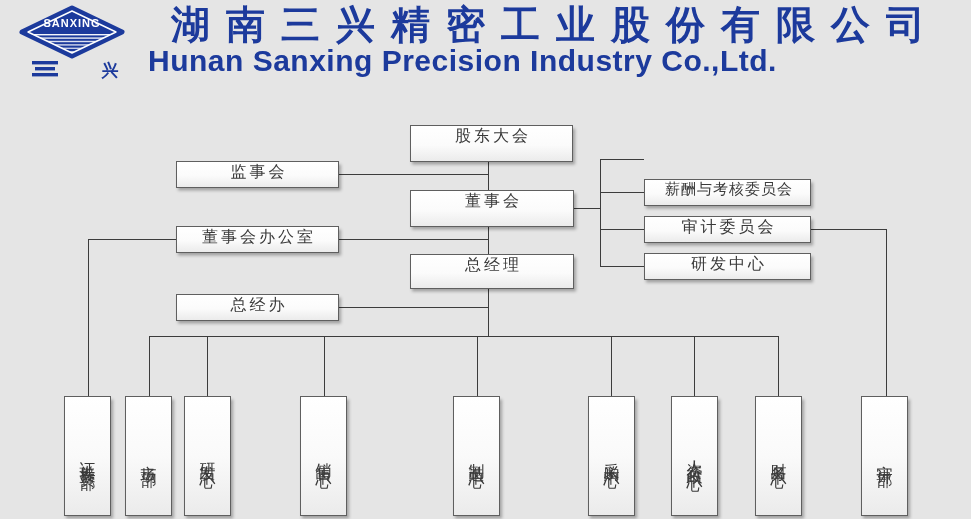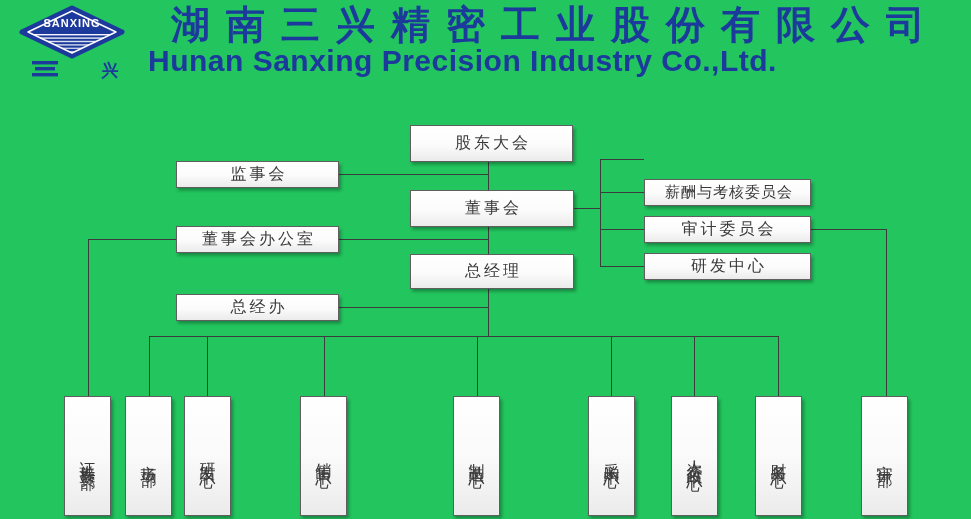--- a/index.html
+++ b/index.html
@@ -1,17 +1,17 @@
 <!DOCTYPE html>
 <html><head>
 <meta charset="utf-8">
 <style>
   html,body { margin:0; padding:0; background:#ffffff; }
   .stage {
-    position:relative; width:971px; height:519px; background:#22c55e;
+    position:relative; width:971px; height:519px; background:#e5e5e5;
     overflow:hidden; font-family:"Liberation Serif","DejaVu Serif",serif;
   }
   
   .logo-svg { position:absolute; left:14px; top:5px; }
   .title-cn {
     position:absolute; left:147px; top:2px; width:810px;
     font-family:"Liberation Sans","DejaVu Sans",sans-serif;
     font-weight:bold; font-size:39px; line-height:46px; letter-spacing:16px;
     color:#1c3a9c; white-space:nowrap;margin-left:24px;
   }
@@ -20,21 +20,21 @@
     font-family:"Liberation Sans","DejaVu Sans",sans-serif;
     font-weight:bold; font-size:30px; line-height:32px; letter-spacing:0.5px;
     color:#1c3a9c; white-space:nowrap;
   }
   
   .node {
     position:absolute; box-sizing:border-box;
     border:1px solid #5f5f5f;
     background:linear-gradient(180deg,#ffffff 0%,#fbfbfb 55%,#ebebeb 100%);
     box-shadow:2px 2.5px 3px rgba(0,0,0,0.30);
-    display:flex; align-items:center; justify-content:center;
+    display:flex; justify-content:center;
     color:#3a3a3a; font-size:16px; letter-spacing:3px;
     white-space:nowrap;
   }
   .node .lbl { text-indent:3px; }
   .node.tight { letter-spacing:1px; font-size:15px; }
   .vnode {
     position:absolute; box-sizing:border-box;
     border:1px solid #5f5f5f;
     background:linear-gradient(180deg,#ffffff 0%,#fafafa 50%,#ebebeb 100%);
     box-shadow:2px 2.5px 3px rgba(0,0,0,0.30);

